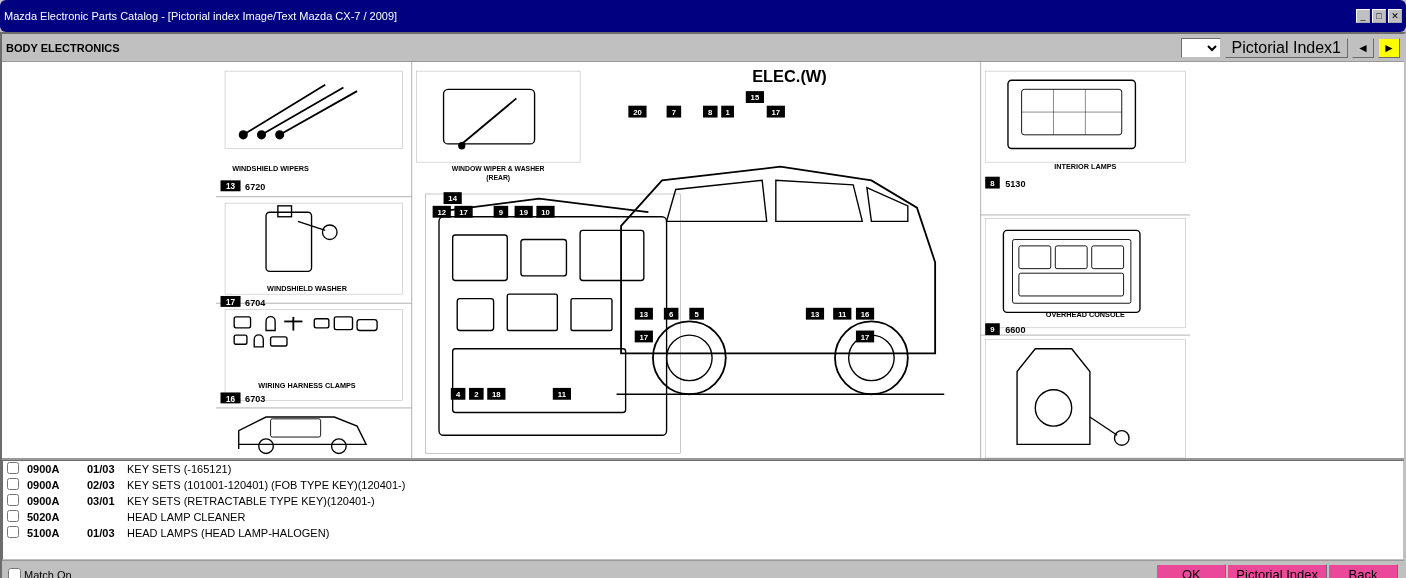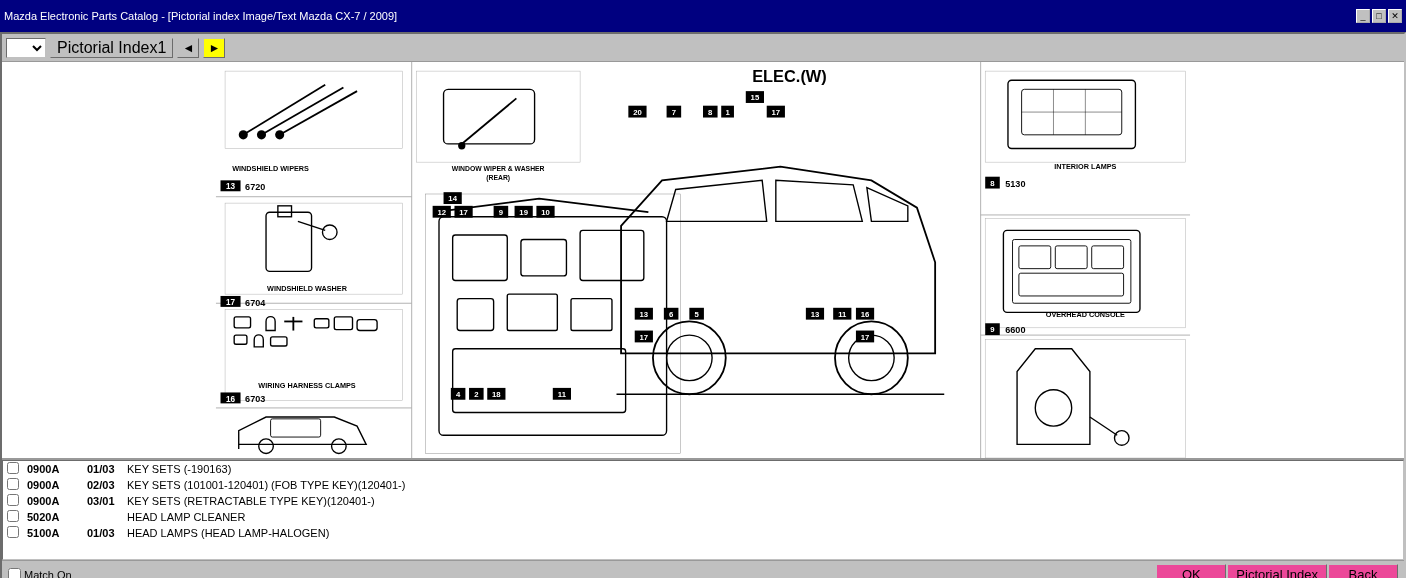--- a/index.html
+++ b/index.html
@@ -8,20 +8,21 @@
     
     .title-bar {
       background: #000080;
       color: white;
       padding: 16px 4px;
       font-size: 11px;
       display: flex;
       align-items: center;
       justify-content: space-between;
       height: 16px;
+      border-radius: 6px;
     }
     .title-bar-buttons {
       display: flex;
       gap: 2px;
     }
     .title-bar-btn {
       width: 14px; height: 14px;
       background: #c0c0c0;
       border: 1px outset #fff;
       font-size: 9px;
@@ -186,20 +187,21 @@
   <div class="title-bar-buttons">
     <div class="title-bar-btn">_</div>
     <div class="title-bar-btn">□</div>
     <div class="title-bar-btn">✕</div>
   </div>
 </div>
 
 <div class="main-window">
 
   <div class="toolbar">
+    <span class="toolbar-label">BODY ELECTRONICS</span>
     <select class="toolbar-select">
       <option></option>
     </select>
     <button class="toolbar-pictorial-btn">Pictorial Index1</button>
     <div class="toolbar-nav-btn">◄</div>
     <div class="toolbar-nav-btn yellow">►</div>
   </div>
 
   <div class="content-area">
 
@@ -421,21 +423,21 @@
   </div>
 
   <div class="bottom-area">
     <div class="parts-list">
       <table>
         <tbody id="parts-tbody">
         <tr>
               <td><input type="checkbox" class="parts-checkbox" style=""></td>
               <td>0900A</td>
               <td>01/03</td>
-              <td>KEY SETS  (-190163)</td>
+              <td>KEY SETS  (-165121)</td>
             </tr>
             <tr>
               <td><input type="checkbox" class="parts-checkbox" style=""></td>
               <td>0900A</td>
               <td>02/03</td>
               <td>KEY SETS  (101001-120401) (FOB TYPE KEY)(120401-)</td>
             </tr>
             <tr>
               <td><input type="checkbox" class="parts-checkbox" style=""></td>
               <td>0900A</td>

